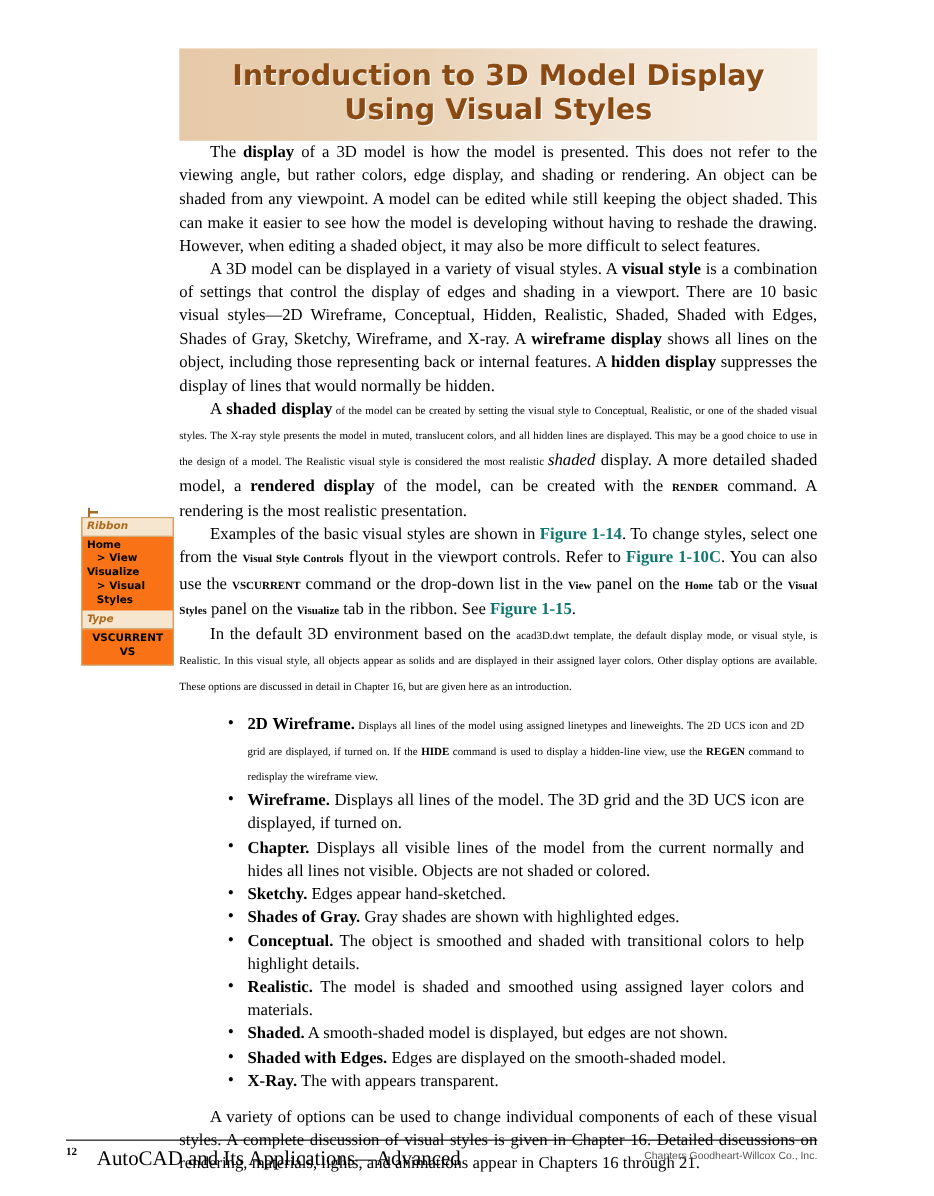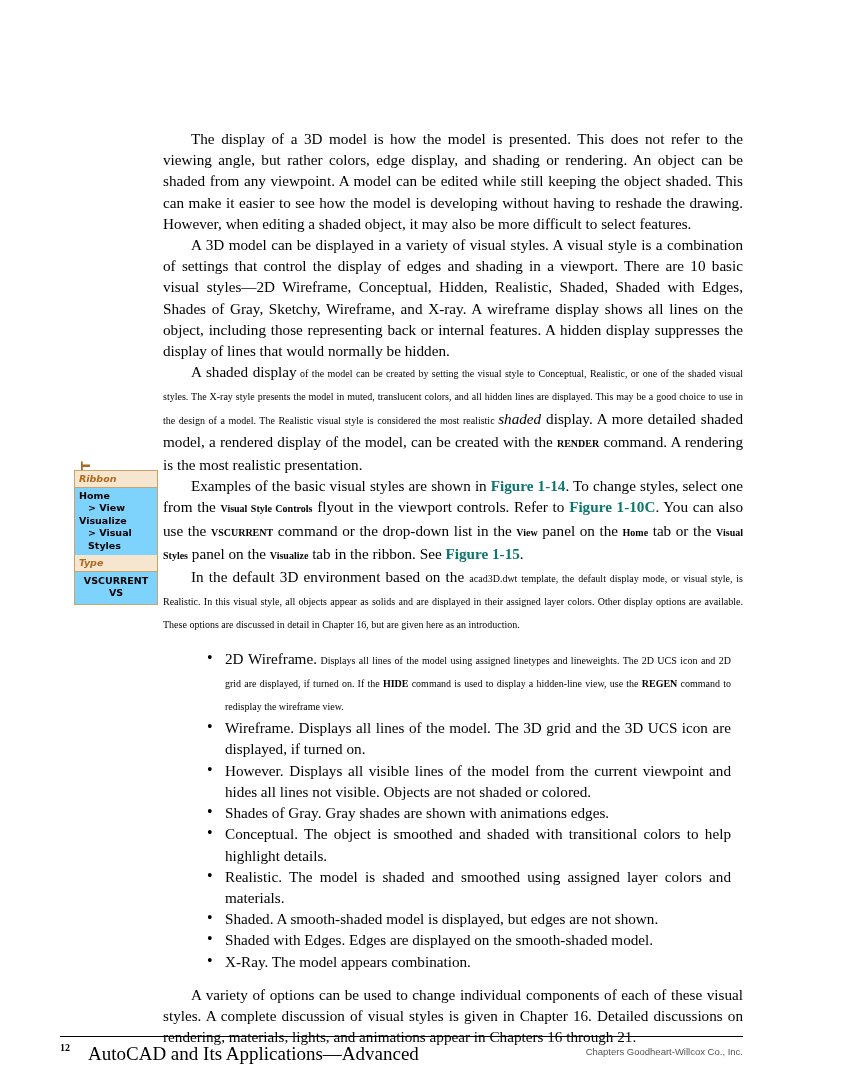--- a/index.html
+++ b/index.html
@@ -55,21 +55,21 @@
   p.para {
     margin: 0;
     text-indent: 28px;
   }
   .sans {
     font-family: Liberation Serif, serif;
     font-size: 10px;
   }
   b.bold { font-weight: bold; }
   i.ital { font-style: italic; }
-  .bold-serif { font-weight: normal; }
+  .bold-serif { font-weight: bold; }
   .orange {
     color: #0f766e;
     font-weight: bold;
   }
 
   
   ul.bullets {
     margin: 12px;
     padding: 0 0 0 28px;
     list-style: none;
@@ -108,21 +108,21 @@
     letter-spacing: 0.5px;
     color: #a86a2a;
     text-align: center;
   }
   .note-box {
     position: absolute;
     left: 14px;
     top: 0;
     width: 84px;
     border: 1px solid #c9a36b;
-    background: #7dd3fc;
+    background: #f97316;
     font-family: "DejaVu Sans", sans-serif;
     font-size: 9.5px;
     line-height: 12.5px;
     box-sizing: border-box;
   }
   .note-head {
     color: #b06a1c;
     font-weight: bold;
     font-style: italic;
     padding: 2px 4px 1px 4px;
@@ -180,20 +180,24 @@
     font-family: "Liberation Sans", sans-serif;
     font-size: 9.5px;
     color: #555;
   }
 </style>
 </head>
 <body>
 
 <div class="page">
 
+  <div class="title-banner">
+    <div class="title-text">Introduction to 3D Model Display</div>
+    <div class="title-text">Using Visual Styles</div>
+  </div>
 
   <div class="side-note">
     <div class="side-label">VSCURRENT</div>
     <div class="note-box">
       <div class="note-head">Ribbon</div>
       <div class="note-body">
         <div class="lvl1">Home</div>
         <div class="lvl2">&gt; View</div>
         <div class="lvl1">Visualize</div>
         <div class="lvl3">&gt; Visual Styles</div>
@@ -214,27 +218,28 @@
 
     <p class="para"><span>A </span><b class="ital bold-serif">shaded display</b><span class="sans"> of the model can be created by setting the visual style to Conceptual, Realistic, or one of the shaded visual styles. The X-ray style presents the model in muted, translucent colors, and all hidden lines are displayed. This may be a good choice to use in the design of a model. The Realistic visual style is considered the most realistic </span><i class="ital">shaded</i><span> display. A more detailed shaded model, a </span><b class="ital bold-serif">rendered display</b><span> of the model, can be created with the </span><b class="sans bold">RENDER</b><span> command. A rendering is the most realistic presentation.</span></p>
 
     <p class="para"><span>Examples of the basic visual styles are shown in </span><span class="orange">Figure 1-14</span><span>. To change styles, select one from the </span><b class="sans bold">Visual Style Controls</b><span> flyout in the viewport controls. Refer to </span><span class="orange">Figure 1-10C</span><span>. You can also use the </span><b class="sans bold">VSCURRENT</b><span> command or the drop-down list in the </span><b class="sans bold">View</b><span> panel on the </span><b class="sans bold">Home</b><span> tab or the </span><b class="sans bold">Visual Styles</b><span> panel on the </span><b class="sans bold">Visualize</b><span> tab in the ribbon. See </span><span class="orange">Figure 1-15</span><span>.</span></p>
 
     <p class="para"><span>In the default 3D environment based on the </span><span class="sans">acad3D.dwt</span><span class="sans"> template, the default display mode, or visual style, is Realistic. In this visual style, all objects appear as solids and are displayed in their assigned layer colors. Other display options are available. These options are discussed in detail in Chapter 16, but are given here as an introduction.</span></p>
 
     <ul class="bullets">
       <li><b class="bold-serif">2D Wireframe.</b><span class="sans"> Displays all lines of the model using assigned linetypes and lineweights. The 2D UCS icon and 2D grid are displayed, if turned on. If the </span><b class="sans bold">HIDE</b><span class="sans"> command is used to display a hidden-line view, use the </span><b class="sans bold">REGEN</b><span class="sans"> command to redisplay the wireframe view.</span></li>
       <li><b class="bold-serif">Wireframe.</b><span> Displays all lines of the model. The 3D grid and the 3D UCS icon are displayed, if turned on.</span></li>
-      <li><b class="bold-serif">However.</b><span> Displays all visible lines of the model from the current viewpoint and hides all lines not visible. Objects are not shaded or colored.</span></li>
-      <li><b class="bold-serif">Shades of Gray.</b><span> Gray shades are shown with animations edges.</span></li>
+      <li><b class="bold-serif">Chapter.</b><span> Displays all visible lines of the model from the current normally and hides all lines not visible. Objects are not shaded or colored.</span></li>
+      <li><b class="bold-serif">Sketchy.</b><span> Edges appear hand-sketched.</span></li>
+      <li><b class="bold-serif">Shades of Gray.</b><span> Gray shades are shown with highlighted edges.</span></li>
       <li><b class="bold-serif">Conceptual.</b><span> The object is smoothed and shaded with transitional colors to help highlight details.</span></li>
       <li><b class="bold-serif">Realistic.</b><span> The model is shaded and smoothed using assigned layer colors and materials.</span></li>
       <li><b class="bold-serif">Shaded.</b><span> A smooth-shaded model is displayed, but edges are not shown.</span></li>
       <li><b class="bold-serif">Shaded with Edges.</b><span> Edges are displayed on the smooth-shaded model.</span></li>
-      <li><b class="bold-serif">X-Ray.</b><span> The model appears combination.</span></li>
+      <li><b class="bold-serif">X-Ray.</b><span> The with appears transparent.</span></li>
     </ul>
 
     <p class="para">A variety of options can be used to change individual components of each of these visual styles. A complete discussion of visual styles is given in Chapter 16. Detailed discussions on rendering, materials, lights, and animations appear in Chapters 16 through 21.</p>
   </div>
 
   <div class="footer-rule"></div>
   <div class="footer">
     <span class="footer-page">12</span>
     <span class="footer-title">AutoCAD and Its Applications—Advanced</span>
     <span class="footer-copy">Chapters Goodheart-Willcox Co., Inc.</span>

